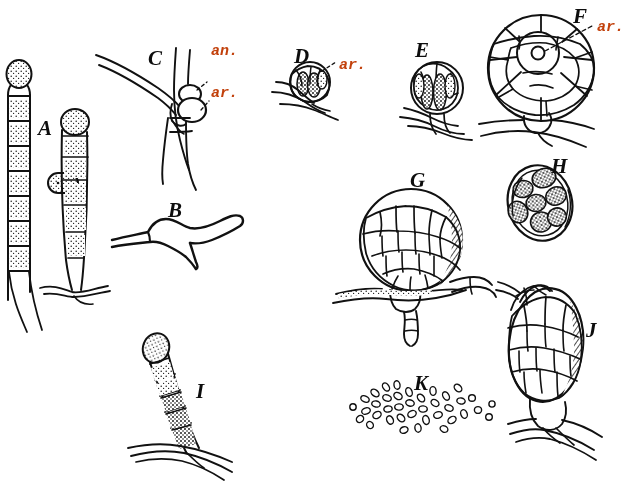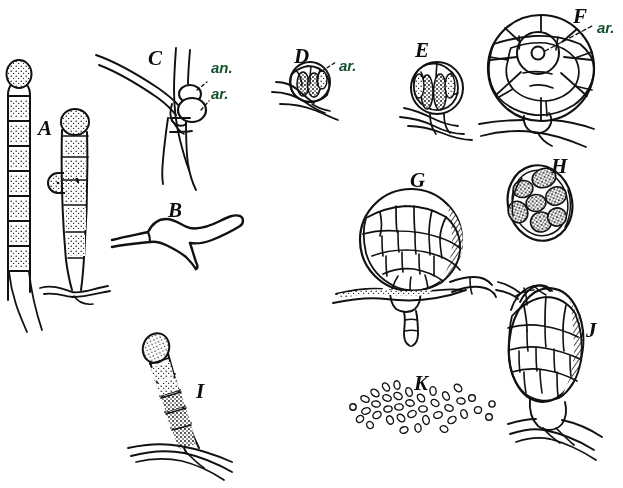--- a/index.html
+++ b/index.html
@@ -28,25 +28,25 @@
     font-weight: bold;
     font-style: italic;
     color: #0d0d0d;
     line-height: 1;
     white-space: nowrap;
     user-select: none;
   }
   .fig-label.big { font-size: 21px; }
   .ann-label {
     position: absolute;
-    font-family: Liberation Sans, sans-serif;
+    font-family: Liberation Mono, monospace;
     font-style: italic;
     font-weight: bold;
     font-size: 15px;
-    color: #14532d;
+    color: #c2410c;
     line-height: 1;
     white-space: nowrap;
     user-select: none;
   }
 </style>
 </head>
 <body>
 
 <div id="plate">
 
@@ -393,18 +393,18 @@
   <div class="fig-label big" style="left:148px; top:48px;">C</div>
   <div class="fig-label big" style="left:294px; top:46px;">D</div>
   <div class="fig-label big" style="left:415px; top:40px;">E</div>
   <div class="fig-label big" style="left:573px; top:6px;">F</div>
   <div class="fig-label big" style="left:410px; top:170px;">G</div>
   <div class="fig-label big" style="left:551px; top:156px;">H</div>
   <div class="fig-label big" style="left:196px; top:381px;">I</div>
   <div class="fig-label big" style="left:586px; top:320px;">J</div>
   <div class="fig-label big" style="left:414px; top:373px;">K</div>
 
-  <div class="ann-label" style="left:211px; top:60px;">an.</div>
+  <div class="ann-label" style="left:211px; top:44px;">an.</div>
   <div class="ann-label" style="left:211px; top:86px;">ar.</div>
   <div class="ann-label" style="left:339px; top:58px;">ar.</div>
   <div class="ann-label" style="left:597px; top:20px;">ar.</div>
 
 </div>
 
 </body></html>

